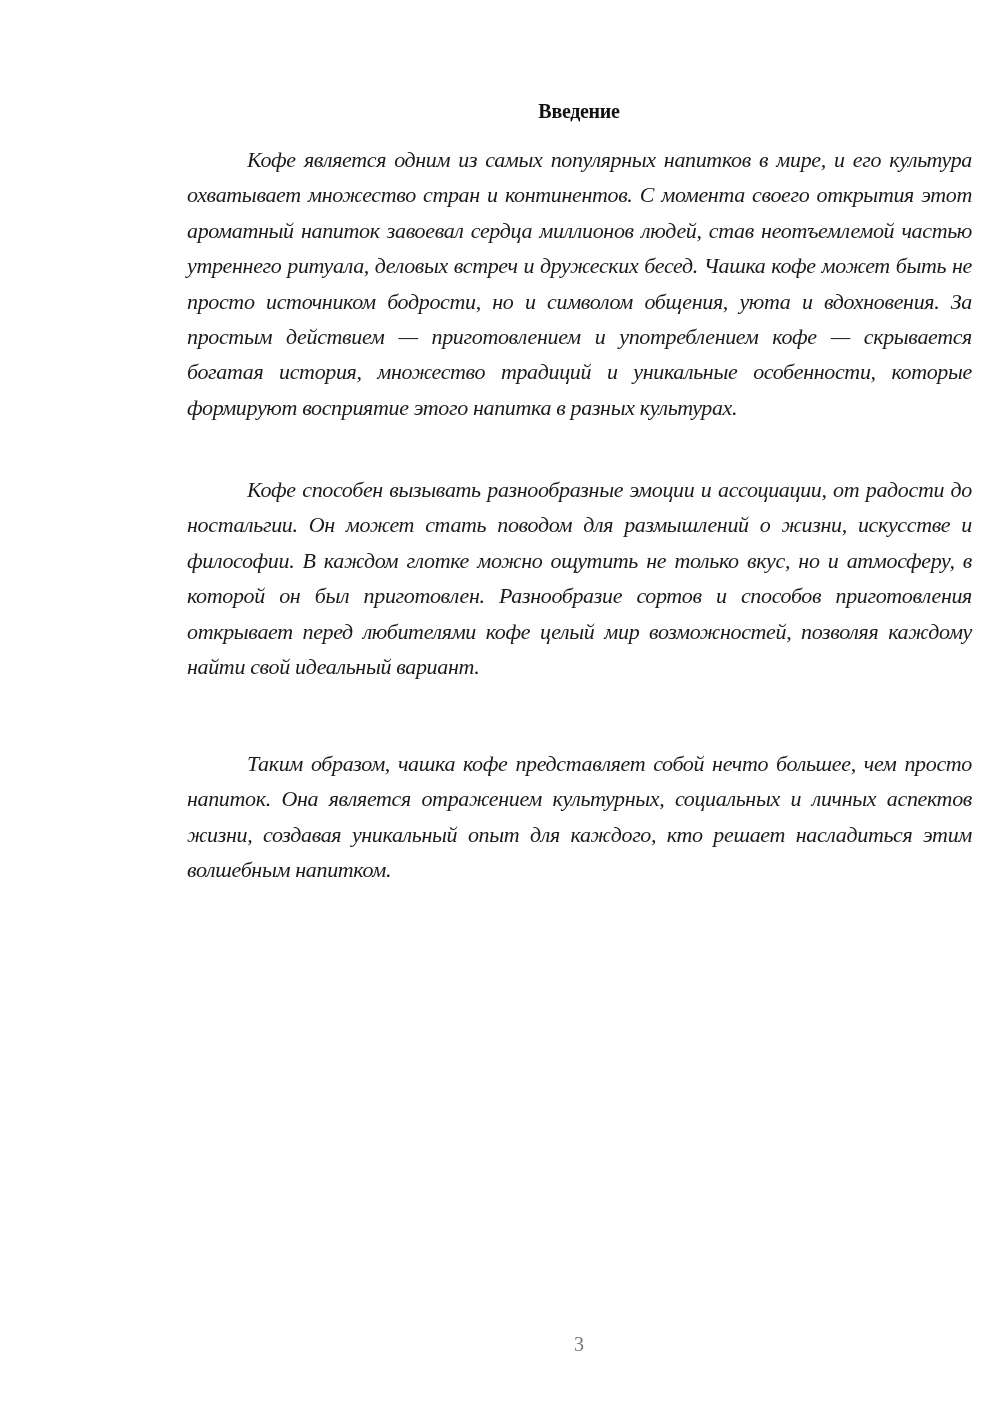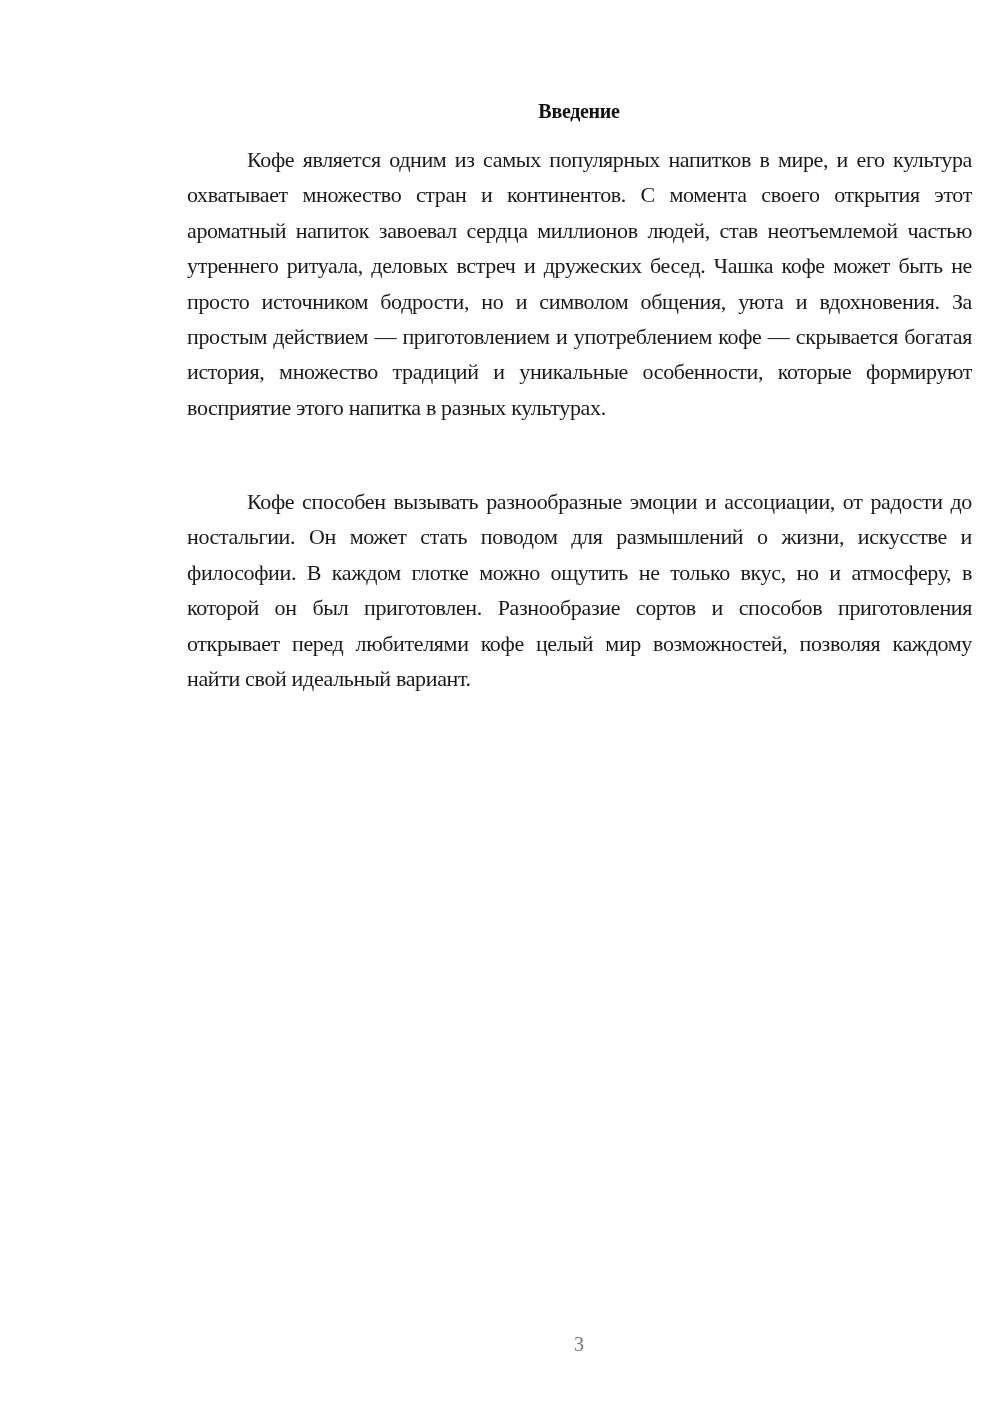--- a/index.html
+++ b/index.html
@@ -42,23 +42,24 @@
       font-size: 22px;
       line-height: 35.4px;
       text-align: justify;
       letter-spacing: -0.35px;
       word-spacing: 0px;
       color: #1a1a1a;
     }
     .body p {
       margin: 0;
       text-indent: 60px;
+      font-style: italic;
     }
     #para-1 { top: 142px; }
-    #para-2 { top: 484px; }
+    #para-2 { top: 472px; }
     #para-3 { top: 746px; }
     .page-number {
       position: absolute;
       top: 1333px;
       left: 0;
       width: 1070px;
       text-align: center;
       font-size: 20px;
       color: #777777;
     }
@@ -70,15 +71,18 @@
   <div class="heading">Введение</div>
 
   <div class="body" id="para-1">
     <p>Кофе является одним из самых популярных напитков в мире, и его культура охватывает множество стран и континентов. С момента своего открытия этот ароматный напиток завоевал сердца миллионов людей, став неотъемлемой частью утреннего ритуала, деловых встреч и дружеских бесед. Чашка кофе может быть не просто источником бодрости, но и символом общения, уюта и вдохновения. За простым действием — приготовлением и употреблением кофе — скрывается богатая история, множество традиций и уникальные особенности, которые формируют восприятие этого напитка в разных культурах.</p>
   </div>
 
   <div class="body" id="para-2">
     <p>Кофе способен вызывать разнообразные эмоции и ассоциации, от радости до ностальгии. Он может стать поводом для размышлений о жизни, искусстве и философии. В каждом глотке можно ощутить не только вкус, но и атмосферу, в которой он был приготовлен. Разнообразие сортов и способов приготовления открывает перед любителями кофе целый мир возможностей, позволяя каждому найти свой идеальный вариант.</p>
   </div>
 
+  <div class="body" id="para-3">
+    <p>Таким образом, чашка кофе представляет собой нечто большее, чем просто напиток. Она является отражением культурных, социальных и личных аспектов жизни, создавая уникальный опыт для каждого, кто решает насладиться этим волшебным напитком.</p>
+  </div>
 
   <div class="page-number">3</div>
 </div>
 
 </body></html>

